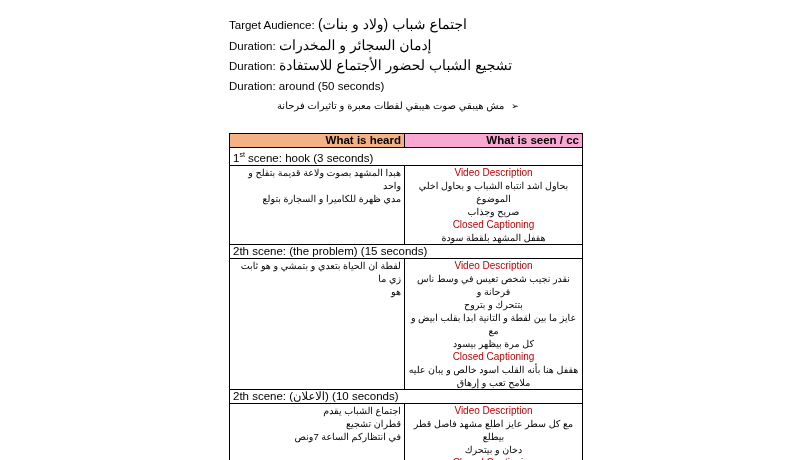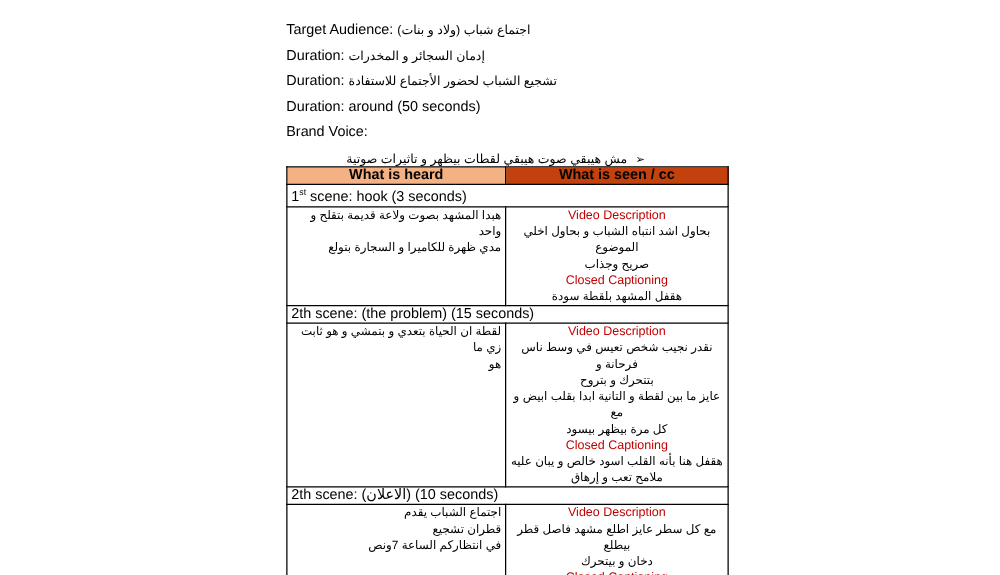--- a/index.html
+++ b/index.html
@@ -22,21 +22,21 @@
       width: 354px;
     }
     .meta-line {
       font-size: 11.5px;
       height: 20.5px;
       line-height: 20.5px;
       white-space: nowrap;
     }
     .meta-line .label { }
     .meta-line .ar {
-      font-size: 10px;
+      font-size: 14px;
       margin-top: 16px;
     }
     .brand-line {
       font-size: 10px;
       height: 20px;
       line-height: 20px;
       direction: rtl;
       text-align: left;
       padding-left: 48px;
       white-space: nowrap;
@@ -56,21 +56,21 @@
     }
     table.script td, table.script th {
       border: 1px solid #000;
       padding: 0 3px;
       vertical-align: top;
     }
     table.script col.c1 { width: 175px; }
     table.script col.c2 { width: 178px; }
     th.hdr {
       background: #f4b183;
-      text-align: center;
+      text-align: right;
       font-weight: bold;
       font-size: 11.5px;
       height: 13px;
       line-height: 13px;
     }
     td.scene {
       font-size: 11.5px;
       height: 13px;
       line-height: 13px;
     }
@@ -109,36 +109,35 @@
   </div>
   <div class="meta-line">
     <span class="label">Duration:</span>
     <span class="ar" dir="rtl">إدمان السجائر و المخدرات</span>
   </div>
   <div class="meta-line">
     <span class="label">Duration:</span>
     <span class="ar" dir="rtl">تشجيع الشباب لحضور الأجتماع للاستفادة</span>
   </div>
   <div class="meta-line">Duration: around (50 seconds)</div>
-  <div class="meta-line">Brand Voice:</div>
   <div class="brand-line">
     <span class="bullet">➢</span>
-    <span>مش هيبقي صوت هيبقي لقطات بيظهر و تاثيرات صوتية</span>
+    <span>مش هيبقي صوت هيبقي لقطات معبرة و تاثيرات فرحانة</span>
   </div>
 </div>
 
 <table class="script">
   <colgroup>
       <col class="c1">
       <col class="c2">
     </colgroup>
   <thead>
     <tr>
       <th class="hdr" style="background: rgb(244, 177, 131);">What is heard</th>
-      <th class="hdr" style="background: #c2410c;">What is seen / cc</th>
+      <th class="hdr" style="background: #f9a8d4;">What is seen / cc</th>
     </tr>
   </thead>
   <tbody id="scene-body">
       <tr>
         <td colspan="2" class="scene"><span>1</span><sup>st</sup><span> scene: hook (3 seconds)</span></td>
       </tr>
       <tr>
         <td class="heard">
           <span class="line">هبدا المشهد بصوت ولاعة قديمة بتقلح و واحد</span>
           <span class="line">مدي ظهرة للكاميرا و السجارة بتولع</span>

